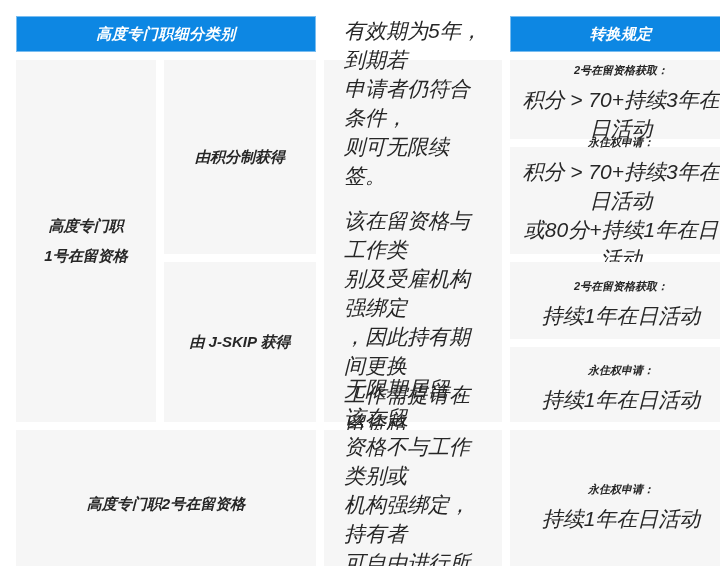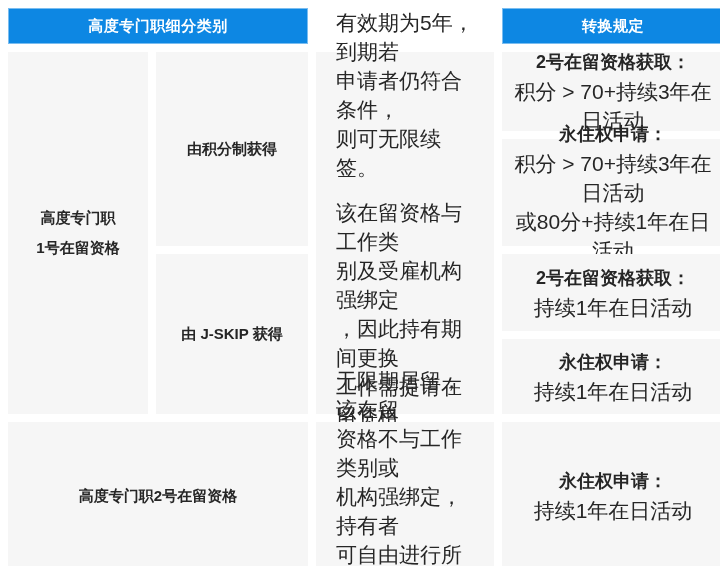--- a/index.html
+++ b/index.html
@@ -1,27 +1,28 @@
 <!DOCTYPE html>
 <html><head>
 <meta charset="utf-8">
 <style>
   html, body { margin: 0; padding: 0; background: #ffffff; }
   .grid {
     width: 720px;
     height: 566px;
     box-sizing: border-box;
-    padding: 8px;
+    padding: 16px;
     display: grid;
     grid-template-columns: 140px 152px 178px 222px;
     grid-template-rows: 36px 79px 107px 77px 75px 148px;
     gap: 8px;
     background: #ffffff;
     font-family: "Liberation Sans", "DejaVu Sans", sans-serif;
     color: #262626;
+    font-style: italic;
   }
   .hcell {
     background: #0d87e3;
     color: #ffffff;
     font-weight: bold;
     font-size: 15px;
     display: flex;
     align-items: center;
     justify-content: center;
     border: 1px solid rgba(255,255,255,0.45);
@@ -66,21 +67,21 @@
   }
   .para {
     font-size: 21px;
     line-height: 29px;
     white-space: pre-line;
     text-align: left;
   }
   .para-gap { margin-top: 16px; }
   .conv-title {
     font-weight: bold;
-    font-size: 18px;
+    font-size: 11px;
     line-height: 29px;
   }
   .conv-detail {
     font-size: 21px;
     line-height: 29px;
     white-space: pre-line;
   }
   .pad-narrow { padding: 0 4px; }
 </style>
 </head>

